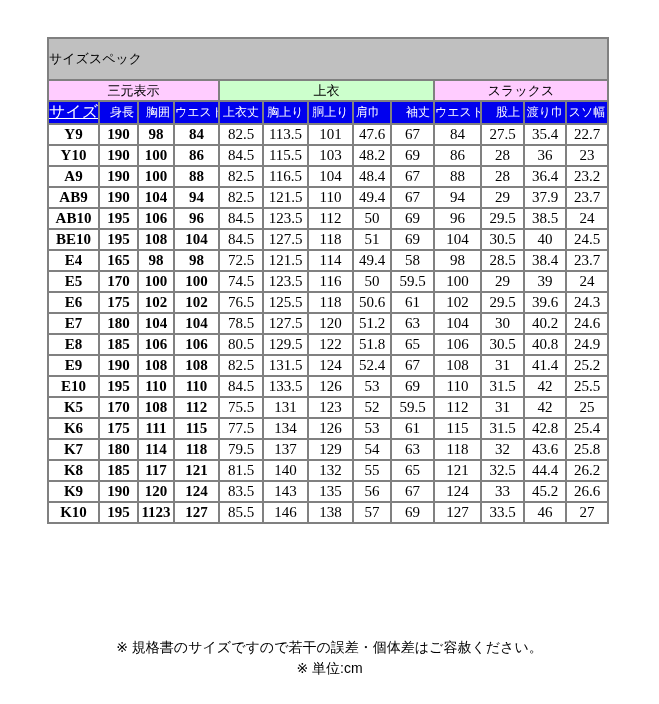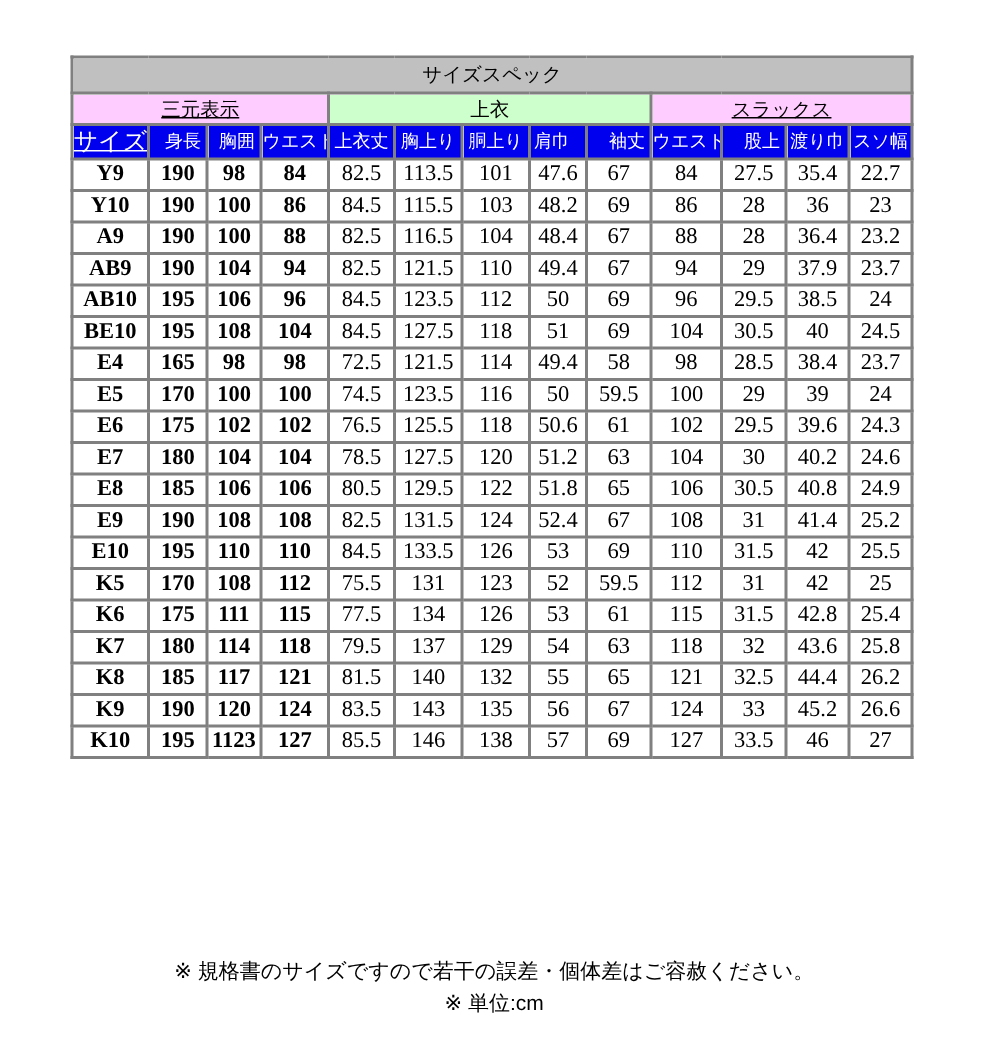--- a/index.html
+++ b/index.html
@@ -34,34 +34,34 @@
     border: 2px solid var(--outer-border);
   }
   .spec-table th, .spec-table td {
     border: 2px solid var(--border-color);
     overflow: hidden;
     white-space: nowrap;
     padding: 0;
   }
   .title-cell {
     background: var(--title-bg);
-    height: 24px;
+    height: 42px;
     font-size: 13px;
     font-weight: normal;
     color: #000;
-    text-align: center;
+    text-align: left;
   }
   .group-row th {
     height: 21px;
     font-size: 13px;
     font-weight: normal;
     color: #000;
     text-align: center;
   }
-  .group-pink { background: var(--group-pink); text-decoration: underline; }
+  .group-pink { background: var(--group-pink); }
   .group-green { background: var(--group-green); }
   .col-row th {
     background: var(--header-bg);
     color: var(--header-text);
     font-size: 12px;
     font-weight: normal;
     height: 23px;
     text-align: center;
   }
   .col-row th.size-head {

